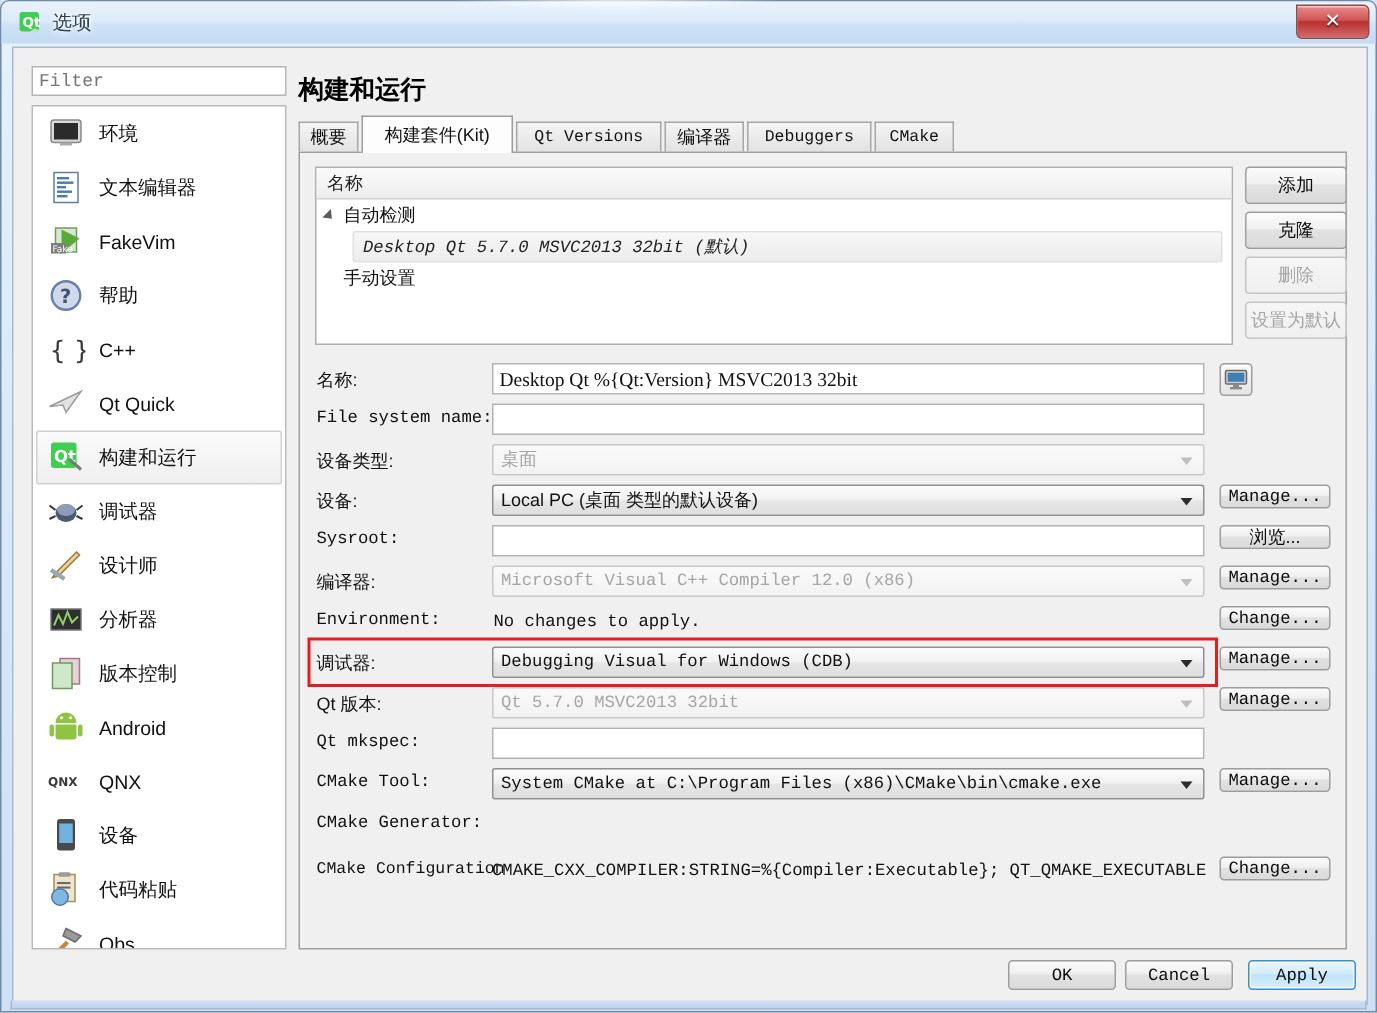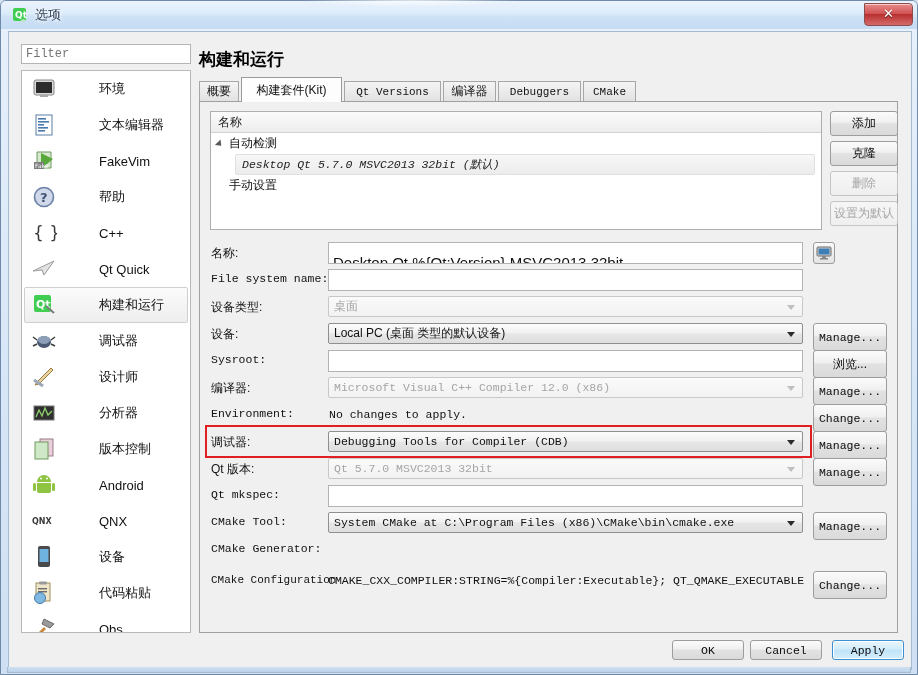--- a/index.html
+++ b/index.html
@@ -67,21 +67,20 @@
     box-sizing:border-box;
     background:#fff;border:1px solid #b9b9b9;
     overflow:hidden;
   }
   .side-item{
     position:relative;height:36px;margin:0 2px;
     display:flex;align-items:center;
     box-sizing:border-box;
     border:1px solid transparent;border-radius:2px;
     cursor:pointer;
-    gap:33px;
   }
   .side-item.selected{
     background:linear-gradient(to bottom,#fbfbfb,#eeeeee);
     border:1px solid #cfcfcf;
   }
   .side-ico{
     width:26px;height:26px;margin-left:6px;margin-right:9px;
     flex:0 0 26px;position:relative;
   }
   .side-label{font-size:13px;color:#111;white-space:nowrap;}
@@ -173,23 +172,23 @@
     font-family:"Liberation Mono","DejaVu Sans Mono",monospace;
     font-size:11.5px;color:#111;white-space:nowrap;
   }
   .flabel.cn{font-family:"Liberation Sans","DejaVu Sans",sans-serif;font-size:12px;top:3px;}
   .fctl{
     position:absolute;left:128px;width:475px;height:21px;
     box-sizing:border-box;
   }
   .ftext{
     background:#fff;border:1px solid #b3b3b3;
-    font-family:Liberation Sans, sans-serif;
-    font-size:15px;color:#111;
-    padding:10px 4px;line-height:19px;
+    font-family:Liberation Serif, serif;
+    font-size:13px;color:#111;
+    padding:0 4px;line-height:19px;
     white-space:nowrap;overflow:hidden;
   }
   .fcombo{
     background:linear-gradient(to bottom,#fcfcfc 0%,#f1f1f1 48%,#e6e6e6 52%,#dedede 100%);
     border:1px solid #8f8f8f;border-radius:2px;
     font-family:"Liberation Mono","DejaVu Sans Mono",monospace;
     font-size:11.5px;color:#111;
     padding:0 20px 0 5px;line-height:19px;
     white-space:nowrap;overflow:hidden;cursor:pointer;
   }
@@ -202,21 +201,21 @@
     position:absolute;right:7px;top:8px;width:0;height:0;
     border-left:4px solid transparent;border-right:4px solid transparent;
     border-top:5px solid #2b2b2b;
   }
   .fcombo.disabled .arrow{border-top-color:#bfbfbf;}
   .fstatic{
     font-family:"Liberation Mono","DejaVu Sans Mono",monospace;
     font-size:11.5px;color:#111;line-height:21px;padding-left:1px;
     white-space:nowrap;
   }
-  .fbtn{position:absolute;left:613px;width:74px;height:28px;top:0;}
+  .fbtn{position:absolute;left:613px;width:74px;height:16px;top:0;}
   #monitor-btn{
     position:absolute;left:613px;top:0;width:22px;height:22px;
     box-sizing:border-box;
     background:linear-gradient(to bottom,#fbfbfb,#e4e4e4);
     border:1px solid #9d9d9d;border-radius:3px;cursor:pointer;
   }
   
   #highlight{
     position:absolute;left:5px;width:607px;height:33px;
     border:2px solid #e02020;box-sizing:border-box;
@@ -489,21 +488,21 @@
             </div>
             <div class="frow" style="top: 302px;">
               <div class="flabel">Environment:</div>
               <div class="fctl fstatic"><span>No changes to apply.</span></div>
               <div class="btn fbtn">
                 <span>Change...</span>
               </div>
             </div>
             <div class="frow" style="top: 329px;">
               <div class="flabel cn">调试器:</div>
-              <div class="fctl fcombo"><span>Debugging Tools for Compiler (CDB)</span><span class="arrow"></span></div>
+              <div class="fctl fcombo"><span>Debugging Visual for Windows (CDB)</span><span class="arrow"></span></div>
               <div class="btn fbtn">
                 <span>Manage...</span>
               </div>
             </div>
             <div class="frow" style="top: 356px;">
               <div class="flabel cn">Qt 版本:</div>
               <div class="fctl fcombo disabled"><span>Qt 5.7.0 MSVC2013 32bit</span><span class="arrow"></span></div>
               <div class="btn fbtn">
                 <span>Manage...</span>
               </div>

